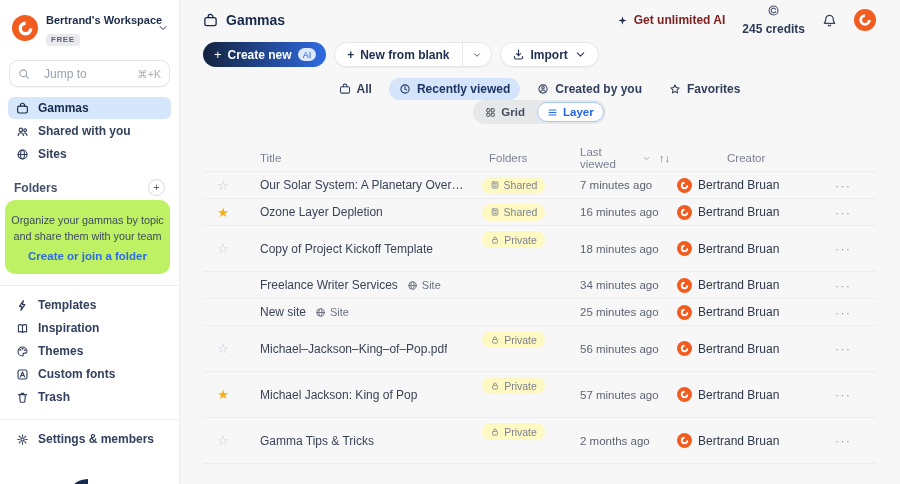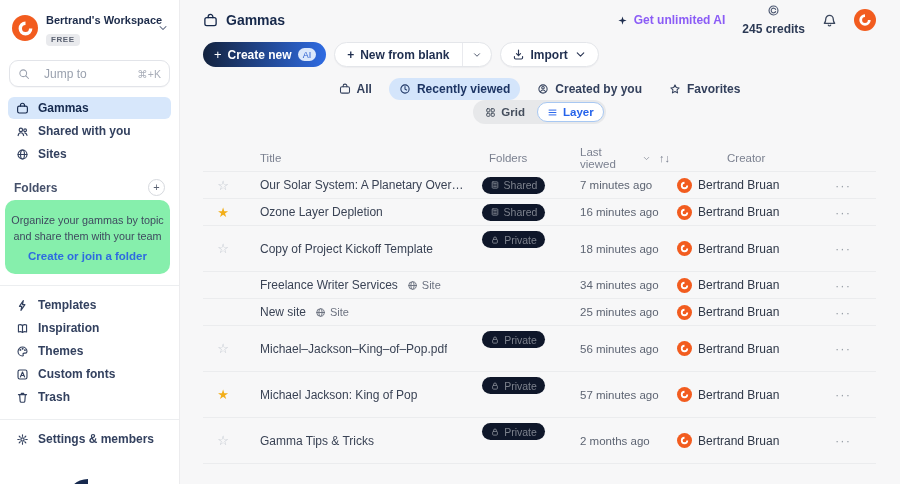--- a/index.html
+++ b/index.html
@@ -29,37 +29,37 @@
 
   .nav { list-style:none; padding:0 8px; }
   .nav li { display:flex; align-items:center; gap:9px; height:22px; padding:0 8px; border-radius:6px; font-size:12px; font-weight:600; color:#33415f; cursor:pointer; margin-bottom:1px; }
   .nav li .ic { font-size:13px; color:#33415f; }
   .nav li.active { background:#d7e7fb; color:#15294d; font-weight:700; }
   .nav li.active .ic { color:#15294d; }
 
   .folders-head { display:flex; align-items:center; justify-content:space-between; margin:14px 14px 4px 14px; }
   .folders-title { font-size:12px; font-weight:600; color:#45506a; }
   .folder-add { width:17px; height:17px; border:1px solid #d6d9de; border-radius:50%; background:#fff; color:#5a6273; font-size:11px; line-height:15px; text-align:center; cursor:pointer; }
-  .folders-card { margin:4px 9px 0 5px; background:#86efac; border-radius:10px; padding:12px 6px; text-align:center; }
+  .folders-card { margin:4px 9px 0 5px; background:#bef264; border-radius:10px; padding:12px 6px; text-align:center; }
   .folders-hint { font-size:10.8px; color:#3f4a5f; line-height:1.5; }
   .folders-link { display:block; margin-top:6px; font-size:11.5px; font-weight:700; color:#2e6be0; cursor:pointer; }
 
   .sb-divider { border:none; border-top:1px solid #eceef0; margin:11px 0 8px 0; }
 
   .sb-bottom-logo { position:absolute; left:62px; bottom:-42px; width:52px; height:52px; color:#16294e; pointer-events:none; }
   .sb-bottom-logo svg { width:52px; height:52px; }
 
   
   .main { flex:1; height:100%; position:relative; padding:0 24px 0 23px; overflow:hidden; }
   .topbar { display:flex; align-items:center; justify-content:space-between; height:36px; padding-top:4px; }
   .page-title-wrap { display:flex; align-items:center; gap:8px; }
   .page-title-wrap .ic { font-size:15px; color:#17294b; }
   .page-title { font-size:14px; font-weight:800; color:#17294b; }
   .topbar-right { display:flex; align-items:center; gap:17px; }
-  .tb-link { display:flex; align-items:center; gap:6px; font-size:12px; font-weight:700; color:#8b5cf6; cursor:pointer; }
+  .tb-link { display:flex; align-items:center; gap:6px; font-size:12px; font-weight:700; color:#7f1d1d; cursor:pointer; }
   .tb-link .ic { font-size:11px; color:#1f2e4f; }
   .tb-link .ic.spark svg { fill:currentColor; stroke:none; }
   .credits { display:flex; align-items:center; gap:5px; font-size:12px; font-weight:700; color:#2c3a55; cursor:pointer;flex-direction:column; }
   .credits .ic { font-size:13px; color:#4a5670; }
   .bell { font-size:15px; color:#3c485e; cursor:pointer; }
   .avatar { width:22px; height:22px; border-radius:50%; background:#f25c1f; display:flex; align-items:center; justify-content:center; cursor:pointer; flex:0 0 auto; }
   .avatar svg { width:14px; height:14px; }
 
   .actions { display:flex; align-items:center; gap:8px; margin-top:6px; }
   .btn { display:flex; align-items:center; height:25px; border-radius:13px; font-size:12px; font-weight:700; cursor:pointer; }
@@ -102,21 +102,21 @@
   .cell-star { display:flex; justify-content:center; }
   .star-btn { font-size:13px; line-height:1; cursor:pointer; }
   .star-outline { color:#c0c6cf; }
   .star-filled { color:#f2ae19; }
   .cell-title { padding-left:17px; display:flex; align-items:center; gap:9px; min-width:0; }
   .row-title { font-size:12px; color:#3a4355; white-space:nowrap; overflow:hidden; text-overflow:ellipsis; }
   .site-tag { display:flex; align-items:center; gap:4px; font-size:11px; color:#6c7280; }
   .site-tag .ic { font-size:11px; color:#6c7280; }
   .cell-folders { display:flex; justify-content:center; }
   .trow.h-tall .cell-folders { align-self:start; padding-top:5px; }
-  .badge { display:inline-flex; align-items:center; gap:4px; background:#0f172a; border-radius:9px; padding:2.5px 8px; font-size:10.5px; color:#7d828d; }
+  .badge { display:inline-flex; align-items:center; gap:4px; background:#fef9c3; border-radius:9px; padding:2.5px 8px; font-size:10.5px; color:#7d828d; }
   .badge .ic { font-size:10px; color:#8589933; color:#858994; }
   .cell-time { padding-left:19px; font-size:11.5px; color:#5d6472; white-space:nowrap; }
   .cell-creator { padding-left:26px; display:flex; align-items:center; gap:6px; }
   .row-avatar { width:15px; height:15px; border-radius:50%; background:#f25c1f; display:flex; align-items:center; justify-content:center; flex:0 0 auto; }
   .row-avatar svg { width:9px; height:9px; }
   .creator-name { font-size:12px; color:#2e3747; white-space:nowrap; }
   .cell-more { text-align:right; color:#9aa0a8; font-size:13px; letter-spacing:1px; cursor:pointer; }
 </style>
 </head>
 <body>

